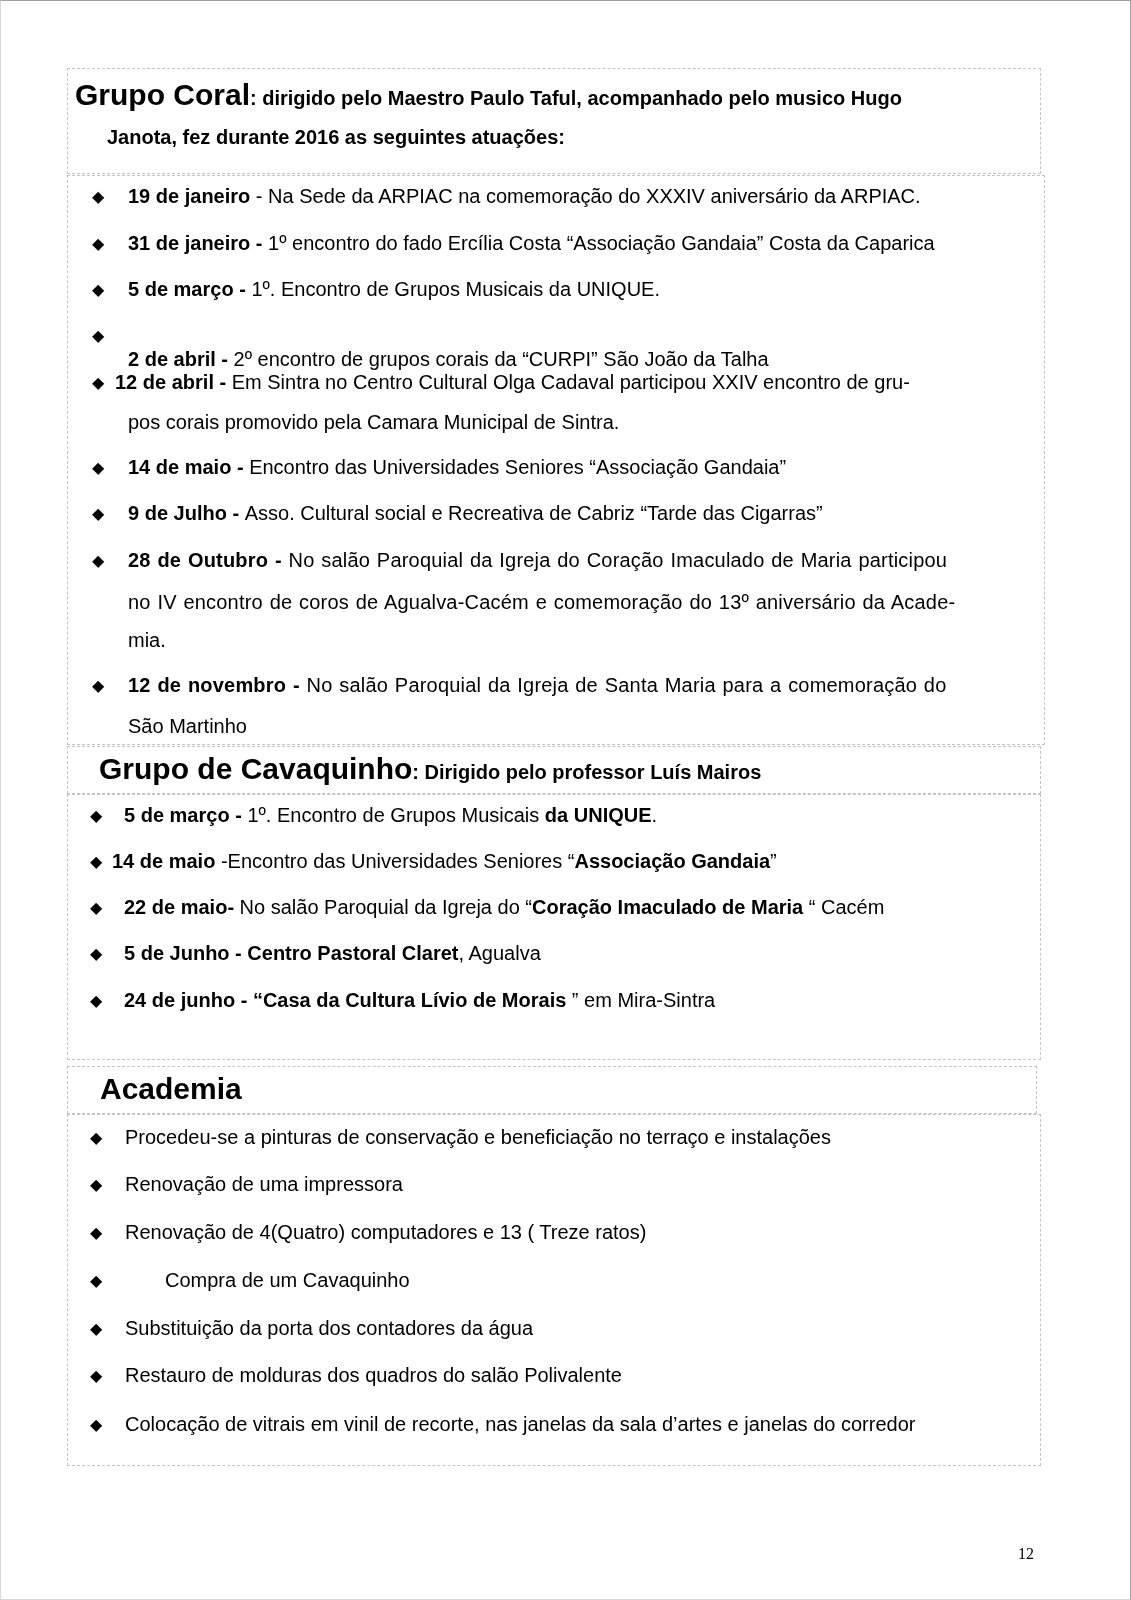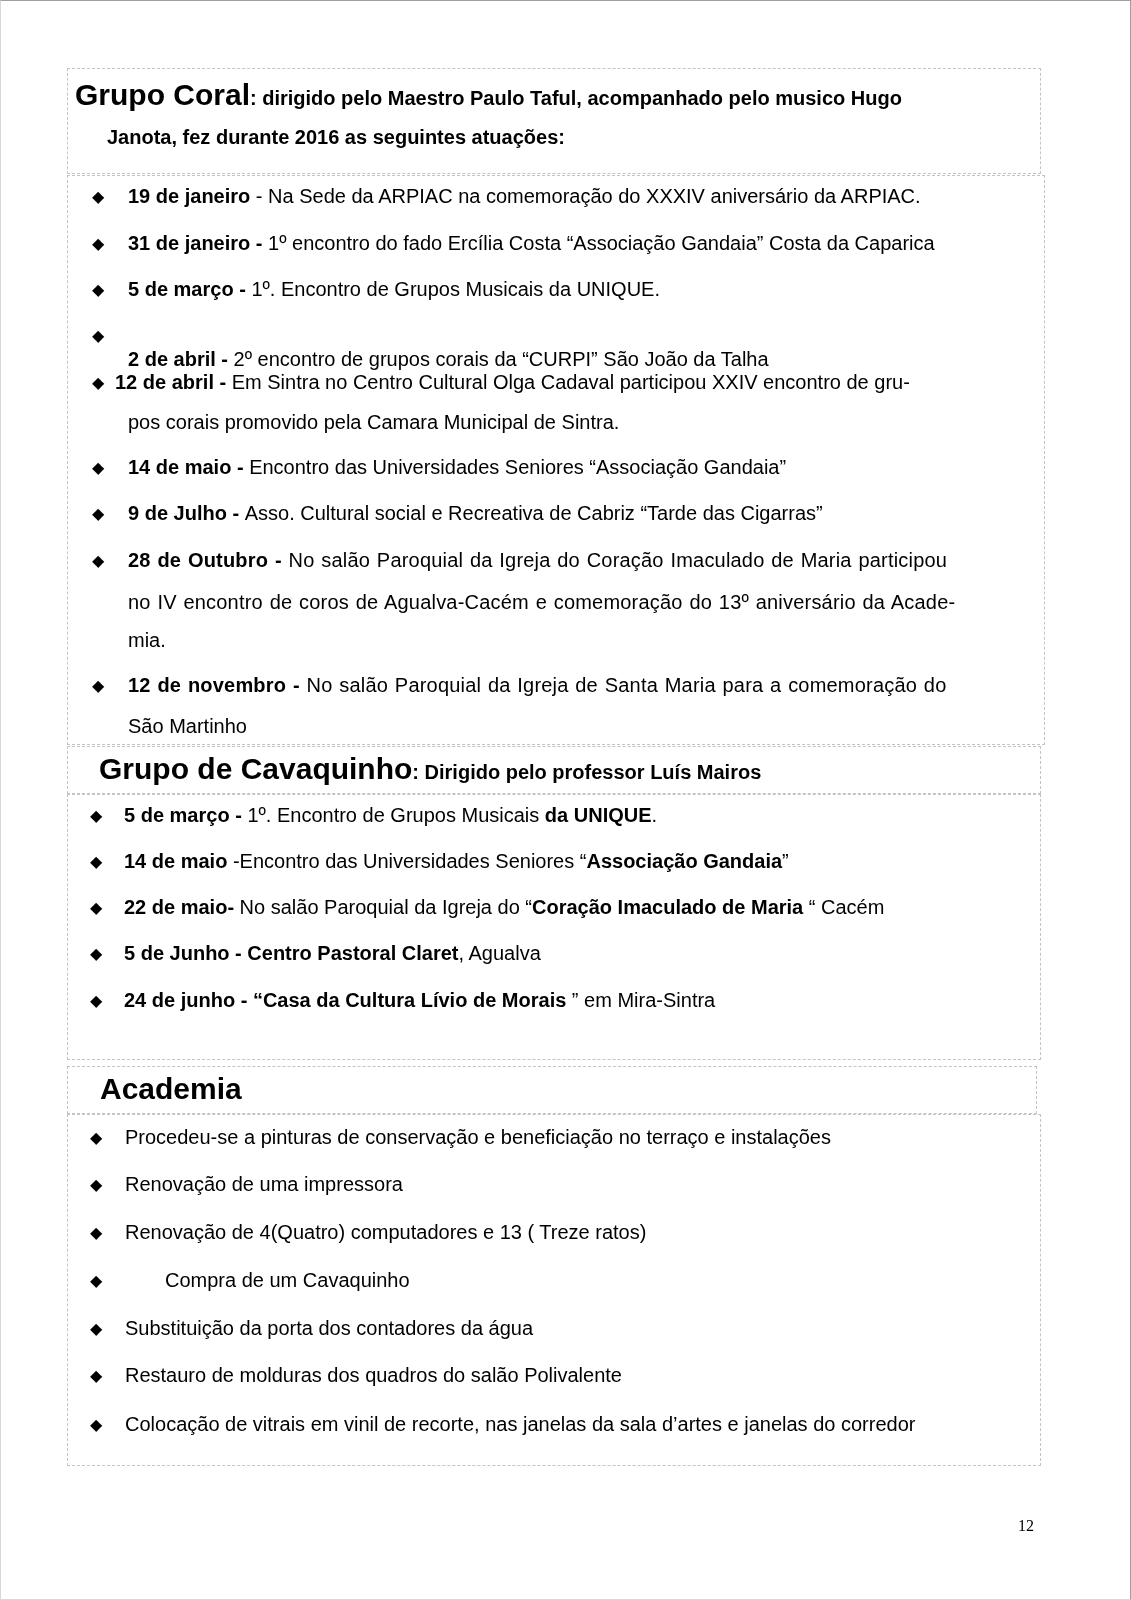--- a/index.html
+++ b/index.html
@@ -14,21 +14,21 @@
   }
   .box { position: absolute; border: 1px dashed #c4c4c4; box-sizing: border-box; }
   .heading-line { position: absolute; white-space: nowrap; text-align: right; }
   .h-big { font-weight: bold; font-size: 30px; }
   .h-small { font-weight: bold; font-size: 20px; }
   .intro-line2 { position: absolute; font-size: 20px; font-weight: bold; white-space: nowrap; }
   .item { position: absolute; font-size: 20px; white-space: nowrap; line-height: 24px; }
   .bullet { position: absolute; font-size: 16px; line-height: 24px; }
   .b { font-weight: bold; }
   .justify { letter-spacing: 0.2px; word-spacing: 1px; }
-  .page-num { position: absolute; font-family: "Liberation Serif", serif; font-size: 16px; }
+  .page-num { position: absolute; font-family: "Liberation Serif", serif; font-size: 16px; margin-top: 28px; }
 </style>
 </head>
 <body>
 
 <div class="page-border"></div>
 
 <div class="box" style="left:67px;top:68px;width:974px;height:106px;"></div>
 <div class="heading-line" style="left:75px;top:78px;">
   <span class="h-big">Grupo Coral</span><span class="h-small">: dirigido pelo Maestro Paulo Taful, acompanhado pelo musico Hugo</span>
 </div>
@@ -73,21 +73,21 @@
 <div class="heading-line" style="left:99px;top:752px;">
   <span class="h-big">Grupo de Cavaquinho</span><span class="h-small">: Dirigido pelo professor Luís Mairos</span>
 </div>
 
 <div class="box" style="left:67px;top:794px;width:974px;height:266px;"></div>
 <div>
   <span class="bullet" style="left:90px;top:804px;">◆</span>
   <div class="item" style="left:124px;top:803px;"><span class="b">5 de março - </span><span>1º. Encontro de Grupos Musicais </span><span class="b">da UNIQUE</span><span>.</span></div>
 
   <span class="bullet" style="left:90px;top:850px;">◆</span>
-  <div class="item" style="left:124px;top:849px;text-align:center;"><span class="b">14 de maio</span><span> -Encontro das Universidades Seniores “</span><span class="b">Associação Gandaia</span><span>”</span></div>
+  <div class="item" style="left:112px;top:849px;text-align:center;"><span class="b">14 de maio</span><span> -Encontro das Universidades Seniores “</span><span class="b">Associação Gandaia</span><span>”</span></div>
 
   <span class="bullet" style="left:90px;top:896px;">◆</span>
   <div class="item" style="left:124px;top:895px;"><span class="b">22 de maio-</span><span> No salão Paroquial da Igreja do “</span><span class="b">Coração Imaculado de Maria</span><span> “ Cacém</span></div>
 
   <span class="bullet" style="left:90px;top:942px;">◆</span>
   <div class="item" style="left:124px;top:941px;"><span class="b">5 de Junho -  Centro Pastoral Claret</span><span>, Agualva</span></div>
 
   <span class="bullet" style="left:90px;top:989px;">◆</span>
   <div class="item" style="left:124px;top:988px;"><span class="b">24 de junho - “Casa da Cultura Lívio de Morais</span><span> ” em Mira-Sintra</span></div>
 </div>

